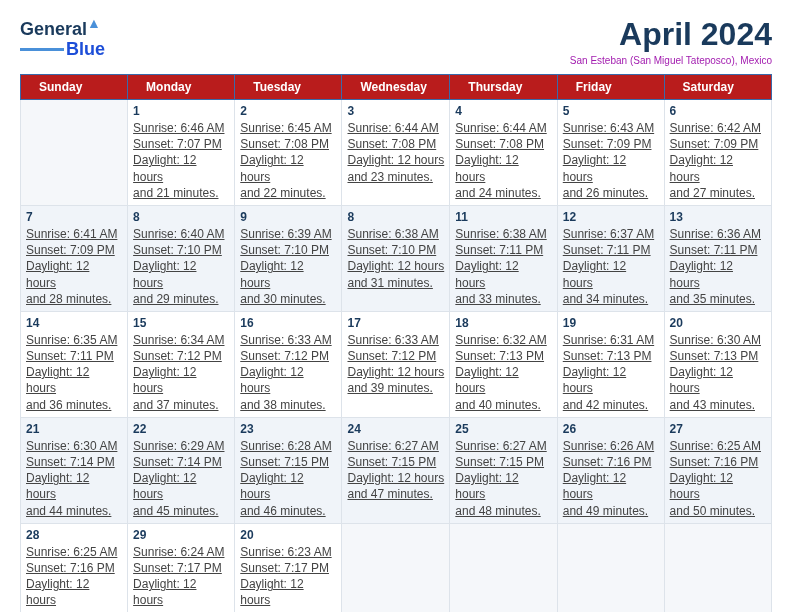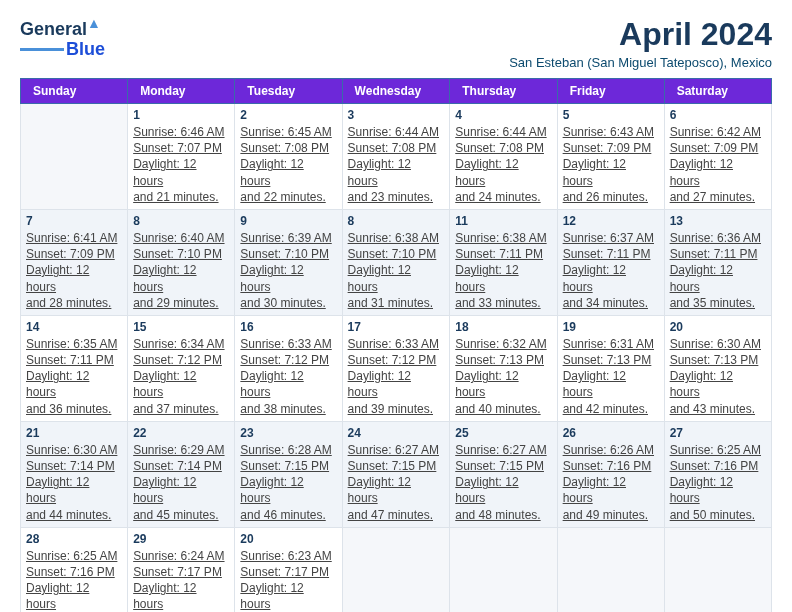--- a/index.html
+++ b/index.html
@@ -30,36 +30,36 @@
     .title-block {
       text-align: right;
     }
     .main-title {
       font-size: 32px;
       font-weight: bold;
       color: #1a3a5c;
       text-align: right;
     }
     .subtitle {
-      font-size: 13px;
-      color: #0c4a6e;
+      font-size: 10px;
+      color: #a21caf;
       margin-top: 2px;
       text-align: center;
     }
     .calendar {
       width: 100%;
       border-collapse: collapse;
       font-size: 11px;
       margin-top: 8px;
     }
     .calendar th {
-      background-color: #6d28d9;
+      background-color: #b91c1c;
       color: #fff;
       text-align: left;
-      padding: 5px 12px;
+      padding: 5px 18px;
       font-size: 12px;
       font-weight: bold;
       border: 1px solid #3a6aaa;
     }
     .calendar td {
       border: 1px solid #dde3ea;
       vertical-align: top;
       padding: 4px 5px;
       height: 80px;
       width: 108px;

